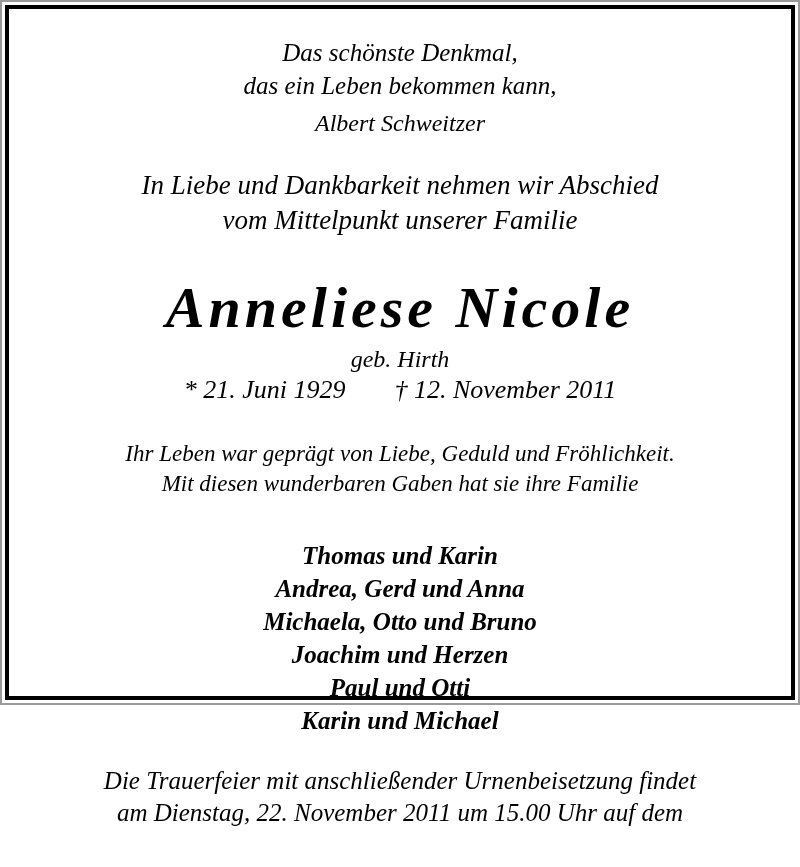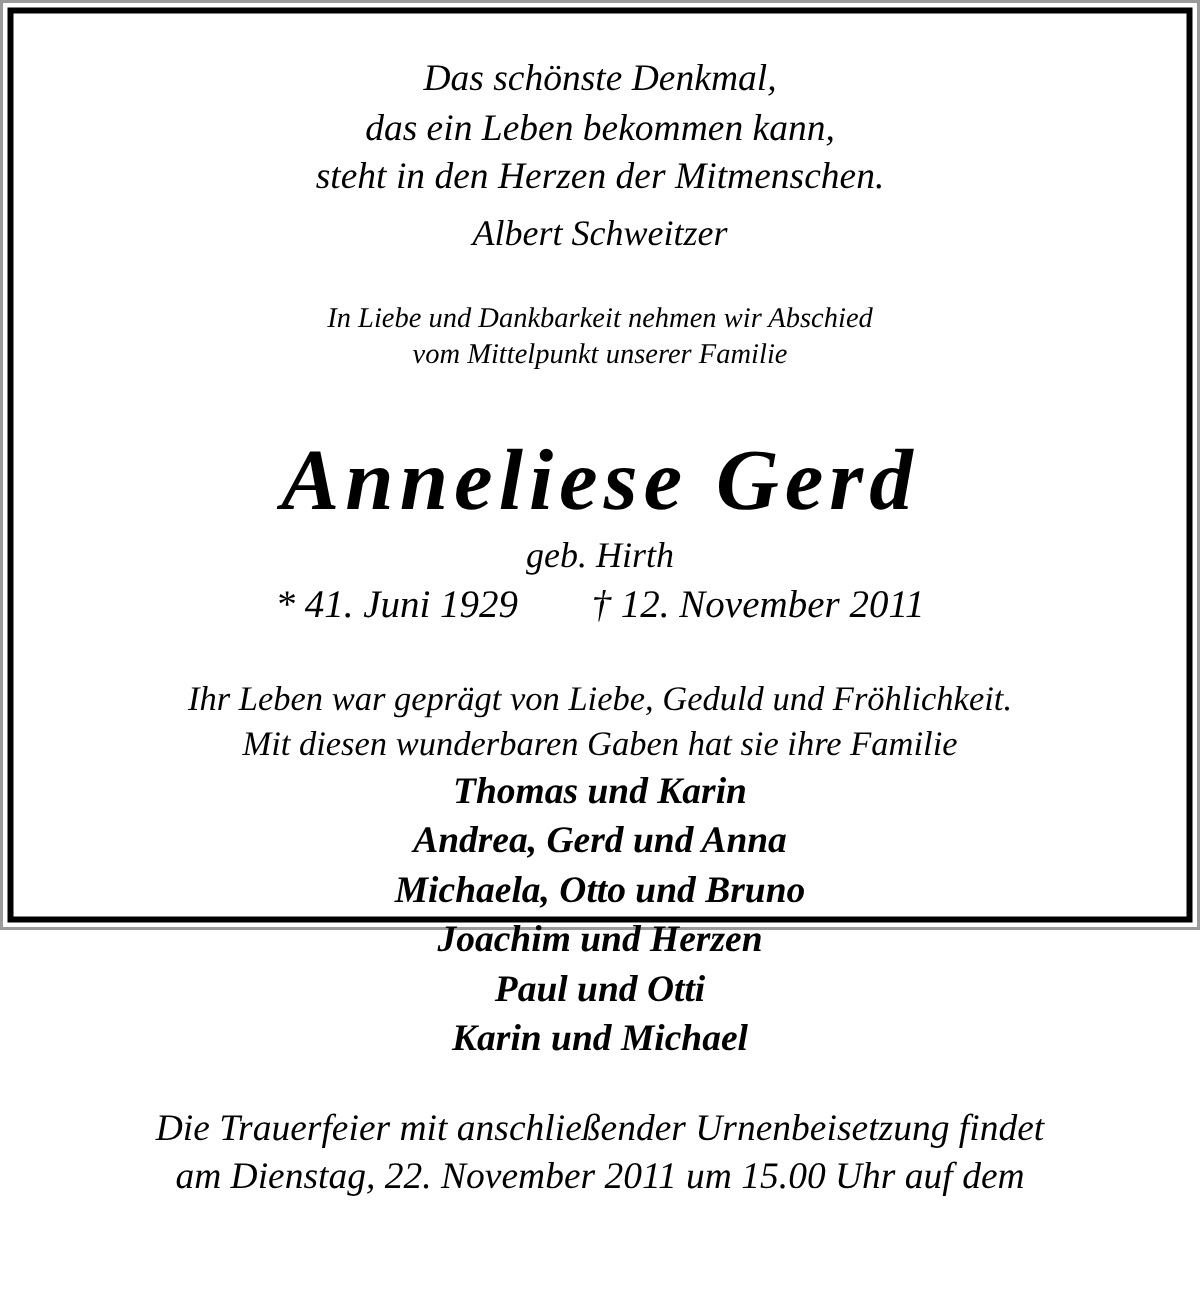--- a/index.html
+++ b/index.html
@@ -13,21 +13,21 @@
     font-family: "Liberation Serif", "DejaVu Serif", serif;
     color: #000000;
     overflow: hidden;
   }
 
   
   #notice-frame {
     position: relative;
     box-sizing: border-box;
     width: 800px;
-    height: 620px;
+    height: 705px;
     background: #ffffff;
     border: 2px solid #9a9a9a;   
     padding: 3px;                
   }
   #notice-inner {
     box-sizing: border-box;
     width: 100%;
     height: 100%;
     border: 4px solid #000000;   
     background: #ffffff;
@@ -55,21 +55,21 @@
   #quote-attribution {
     margin-top: 6px;
     font-size: 24px;
     line-height: 1.25;
     font-style: italic;
   }
 
   
   #intro-block {
     margin-top: 30px;
-    font-size: 19px;
+    font-size: 27px;
     line-height: 1.28;
   }
 
   
   #name-block {
     margin-top: 42px;
   }
   #deceased-name {
     font-size: 58px;
     font-weight: bold;
@@ -95,20 +95,21 @@
 
   
   #tribute-block {
     margin-top: 34px;
     font-size: 23px;
     line-height: 1.30;
   }
 
   
   #survivors-block {
+    margin-top: 40px;
     font-size: 25px;
     font-weight: bold;
     font-style: italic;
     line-height: 1.32;
   }
 
   
   #service-block {
     margin-top: 28px;
     font-size: 25px;
@@ -117,35 +118,34 @@
 </style>
 </head>
 <body>
 
 <div id="notice-frame">
   <div id="notice-inner">
 
     <div id="quote-block" class="block">
       <span class="line">Das schönste Denkmal,</span>
       <span class="line">das ein Leben bekommen kann,</span>
-      <span class="line">steht in den Herzen der Mitmenschen.</span>
     </div>
     <div id="quote-attribution" class="block">Albert Schweitzer</div>
 
     <div id="intro-block" class="block">
       <span class="line">In Liebe und Dankbarkeit nehmen wir Abschied</span>
       <span class="line">vom Mittelpunkt unserer Familie</span>
     </div>
 
     <div id="name-block" class="block">
-      <div id="deceased-name">Anneliese Gerd</div>
+      <div id="deceased-name">Anneliese Nicole</div>
       <div id="maiden-name">geb. Hirth</div>
       <div id="dates-line">
         <span>*</span>
-        <span>41. Juni 1929</span>
+        <span>21. Juni 1929</span>
         <span id="date-gap"></span>
         <span>†</span>
         <span>12. November 2011</span>
       </div>
     </div>
 
     <div id="tribute-block" class="block">
       <span class="line">Ihr Leben war geprägt von Liebe, Geduld und Fröhlichkeit.</span>
       <span class="line">Mit diesen wunderbaren Gaben hat sie ihre Familie</span>
     </div>

